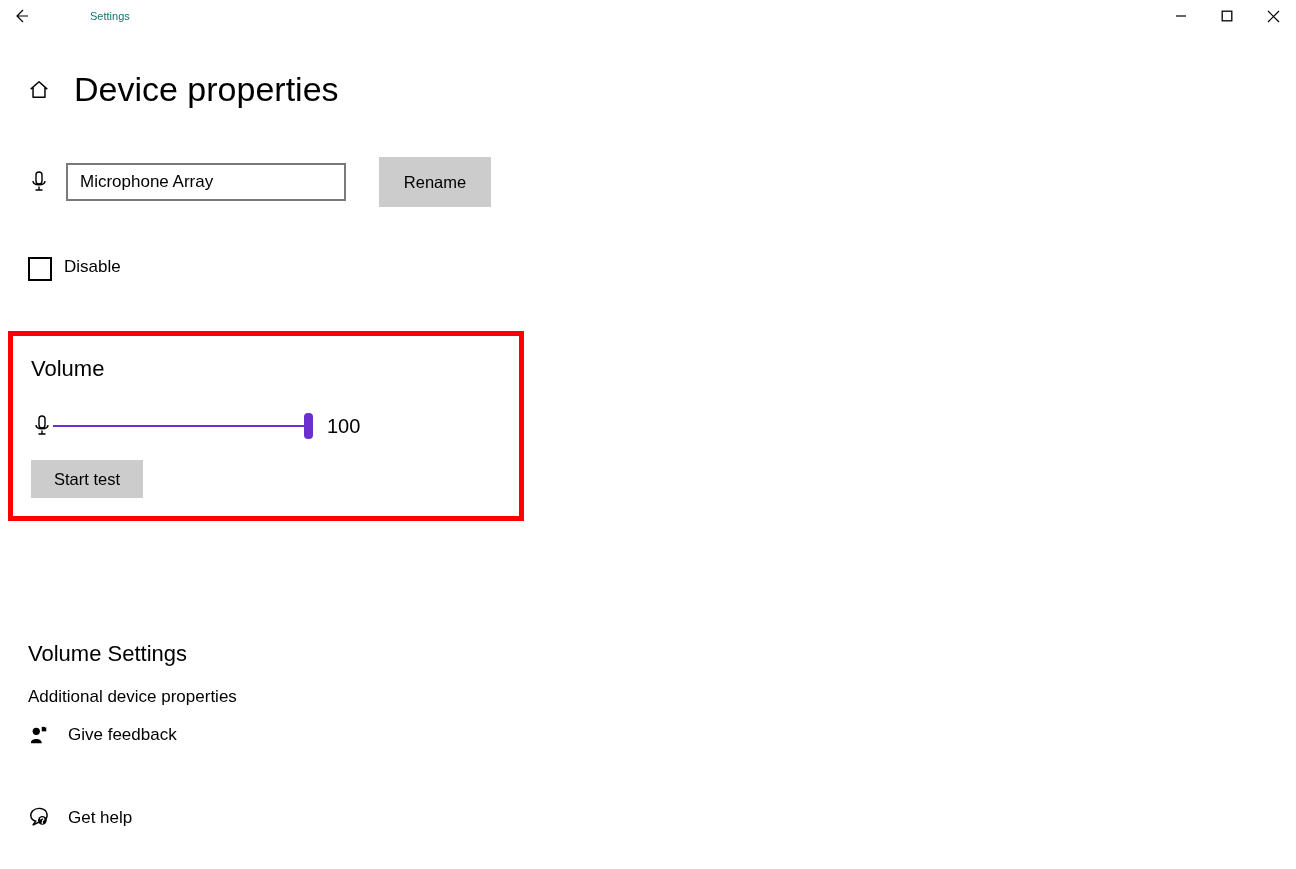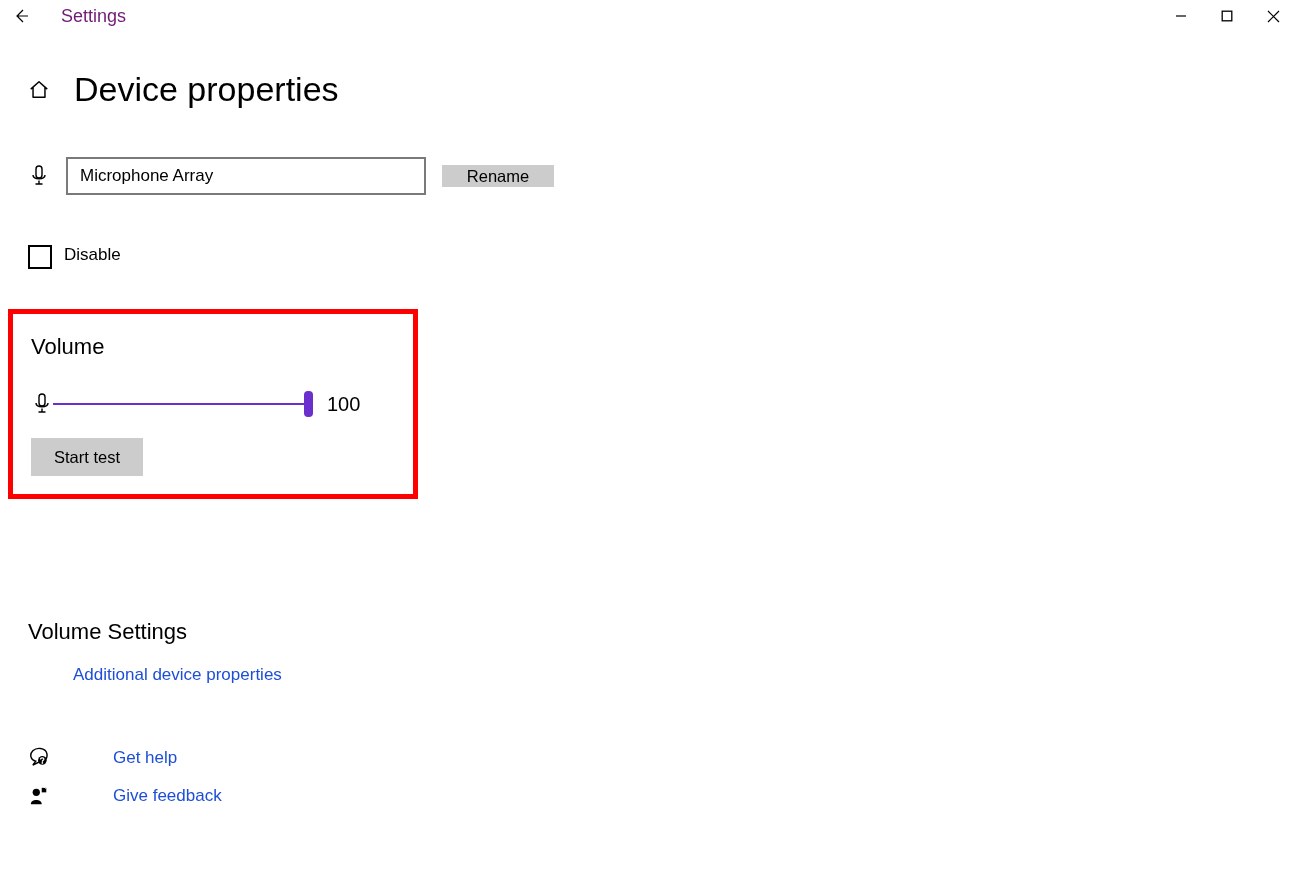--- a/index.html
+++ b/index.html
@@ -23,23 +23,23 @@
     }
     .back-btn {
       width: 42px;
       height: 32px;
       display: flex;
       align-items: center;
       justify-content: center;
       cursor: pointer;
     }
     .app-title {
-      font-size: 18px;
-      margin-left: 19px;
-      color: #701a75;
+      font-size: 11px;
+      margin-left: 48px;
+      color: #0f766e;
     }
     .window-controls {
       position: absolute;
       right: 0;
       top: 0;
       display: flex;
     }
     .win-ctrl {
       width: 46px;
       height: 32px;
@@ -72,59 +72,60 @@
       margin-top: 48px;
       gap: 16px;
     }
     .mic-icon-slot {
       display: flex;
       align-items: center;
       justify-content: center;
       width: 22px;
     }
     .device-name-input {
-      width: 360px;
+      width: 280px;
       height: 38px;
       border: 2px solid #7a7a7a;
       padding: 0 12px;
       font-size: 17px;
       font-family: inherit;
       outline: none;
     }
     .rename-btn {
       width: 112px;
-      height: 22px;
+      height: 50px;
       background: #cccccc;
       border: none;
       font-size: 16.5px;
       font-family: inherit;
       cursor: pointer;
+      margin-left: 17px;
     }
     .disable-row {
       display: flex;
       align-items: flex-start;
       margin-top: 50px;
       gap: 12px;
     }
     .checkbox-box {
       width: 24px;
       height: 24px;
       border: 2px solid #000;
       background: #fff;
       cursor: pointer;
       flex-shrink: 0;
     }
     .disable-label {
       font-size: 17px;
     }
     .highlight-box {
       border: 5px solid #ff0000;
-      margin-top: 40px;
+      margin-top: 50px;
       padding: 16px 18px 18px 18px;
-      width: 410px;
+      width: 516px;
       margin-left: -20px;
     }
     .volume-heading {
       font-size: 22px;
       font-weight: 500;
       margin-bottom: 32px;
       margin-top: 4px;
     }
     .slider-row {
       display: flex;
@@ -165,26 +166,25 @@
       cursor: pointer;
       margin-top: 22px;
       text-align: center;
     }
     .related-heading {
       font-size: 22px;
       font-weight: 500;
       margin-top: 120px;
     }
     .link {
-      color: #1d4ed8;
+      color: #000000;
       font-size: 17px;
       text-decoration: none;
       cursor: pointer;
       display: inline-block;
-      margin-left: 45px;
     }
     .link-row {
       display: flex;
       align-items: center;
       gap: 18px;
     }
     .additional-link {
       margin-top: 20px;
     }
     .help-row {
@@ -269,36 +269,36 @@
         <div class="slider-thumb"></div>
       </div>
       <div class="slider-value">100</div>
     </div>
     <button class="start-test-btn">Start test</button>
   </div>
 
   <div class="related-heading">Volume Settings</div>
   <a class="link additional-link">Additional device properties</a>
 
+  <div class="link-row feedback-row">
+    <div class="icon-slot-sm">
+      <svg width="20" height="20" viewBox="0 0 22 22">
+        <circle cx="8" cy="7" r="4" fill="#000"></circle>
+        <path d="M2 20 C2 14 14 14 14 20 Z" fill="#000"></path>
+        <path d="M14 2 L19 2 L19 7 L14 7 Z" fill="#000"></path>
+        <path d="M16.5 1 L18.5 3" stroke="#fff" stroke-width="1"></path>
+      </svg>
+    </div>
+    <a class="link">Give feedback</a>
+  </div>
+
   <div class="link-row help-row">
     <div class="icon-slot-sm">
       <svg width="21" height="21" viewBox="0 0 22 22">
         <path d="M4 4 C0 8 2 14 7 15 L4 19 L10 16 C16 17 21 11 18 5 C16 1 8 0 4 4 Z" stroke="#000" stroke-width="1.5" fill="none"></path>
         <circle cx="14" cy="14" r="4.5" fill="#000"></circle>
         <path d="M12.2 12.5 C12.2 11 16 11 15.5 13 C15.2 14.2 14 13.8 14 15" stroke="#fff" stroke-width="1.3" fill="none" stroke-linecap="round"></path>
         <circle cx="14" cy="16.7" r="0.9" fill="#fff"></circle>
       </svg>
     </div>
     <a class="link">Get help</a>
   </div>
-
-  <div class="link-row feedback-row">
-    <div class="icon-slot-sm">
-      <svg width="20" height="20" viewBox="0 0 22 22">
-        <circle cx="8" cy="7" r="4" fill="#000"></circle>
-        <path d="M2 20 C2 14 14 14 14 20 Z" fill="#000"></path>
-        <path d="M14 2 L19 2 L19 7 L14 7 Z" fill="#000"></path>
-        <path d="M16.5 1 L18.5 3" stroke="#fff" stroke-width="1"></path>
-      </svg>
-    </div>
-    <a class="link">Give feedback</a>
-  </div>
 </div>
 
 </body></html>

